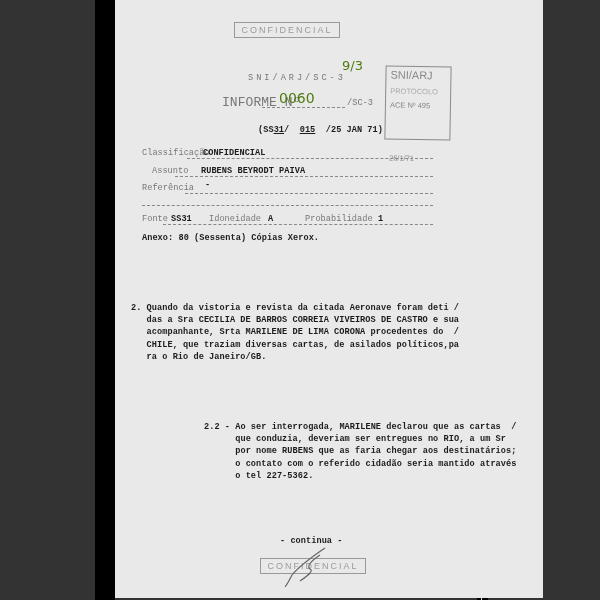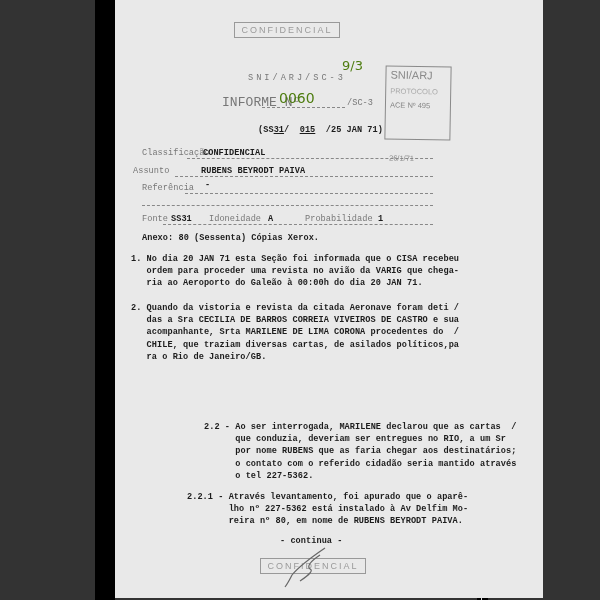--- a/index.html
+++ b/index.html
@@ -43,55 +43,49 @@
     <div style="top:2px;font-size:11px;">SNI/ARJ</div>
     <div style="top:20px;color:#aaa;">PROTOCOLO</div>
     <div style="top:34px;">ACE Nº 495</div>
     <div style="top:60px;margin-top:27px;">26/1/71</div>
   </div>
 
   <div class="t faint" style="left:27px;top:147px;">Classificação</div>
   <div class="t" style="left:88px;top:147px;">CONFIDENCIAL</div>
   <div class="dash" style="left:72px;top:158px;width:246px;"></div>
 
-  <div class="t faint" style="left:18px;top:165px;text-align:right;">Assunto</div>
+  <div class="t faint" style="left:37px;top:165px;text-align:right;">Assunto</div>
   <div class="t" style="left:86px;top:165px;">RUBENS BEYRODT PAIVA</div>
   <div class="dash" style="left:60px;top:176px;width:258px;"></div>
 
   <div class="t faint" style="left:27px;top:182px;">Referência</div>
   <div class="t" style="left:90px;top:179px;">-</div>
   <div class="dash" style="left:70px;top:193px;width:248px;"></div>
   <div class="dash" style="left:27px;top:205px;width:291px;"></div>
 
   <div class="t faint" style="left:27px;top:213px;">Fonte</div>
   <div class="t" style="left:56px;top:213px;">SS31</div>
   <div class="t faint" style="left:94px;top:213px;text-align:center;">Idoneidade</div>
   <div class="t" style="left:153px;top:213px;">A</div>
   <div class="t faint" style="left:190px;top:213px;">Probabilidade</div>
   <div class="t" style="left:263px;top:213px;">1</div>
   <div class="dash" style="left:48px;top:224px;width:270px;"></div>
 
   <div class="t" style="left:27px;top:232px;">Anexo: 80 (Sessenta) Cópias Xerox.</div>
 
-  <div class="t" style="left:16px;top:253px;">1. No dia 20 JAN 71 esta Seção foi informada que o CISA recebeu
-   ordem para proceder uma revista no avião da VARIG que chega-
-   ria ao Aeroporto do Galeão à 00:00h do dia 20 JAN 71.</div>
   <div class="t" style="left:16px;top:302px;">2. Quando da vistoria e revista da citada Aeronave foram deti /
    das a Sra CECILIA DE BARROS CORREIA VIVEIROS DE CASTRO e sua
    acompanhante, Srta MARILENE DE LIMA CORONA procedentes do  /
    CHILE, que traziam diversas cartas, de asilados políticos,pa
    ra o Rio de Janeiro/GB.</div>
   <div class="t" style="left:41px;top:421px;margin-left:48px;">2.2 - Ao ser interrogada, MARILENE declarou que as cartas  /
       que conduzia, deveriam ser entregues no RIO, a um Sr
       por nome RUBENS que as faria chegar aos destinatários;
       o contato com o referido cidadão seria mantido através
       o tel 227-5362.</div>
-  <div class="t" style="left:72px;top:491px;">2.2.1 - Através levantamento, foi apurado que o aparê-
-        lho nº 227-5362 está instalado à Av Delfim Mo-
-        reira nº 80, em nome de RUBENS BEYRODT PAIVA.</div>
 
   <div class="t" style="left:165px;top:535px;">- continua -</div>
 
   <div class="stamp" style="left:145px;top:558px;width:104px;height:14px;line-height:14px;">CONFIDENCIAL</div>
   <svg style="position:absolute;left:165px;top:545px;" width="60" height="45">
     <path d="M 45 3 Q 20 20 12 30 Q 8 38 5 42 M 40 10 Q 25 20 30 24 Q 35 26 20 36" stroke="#666" stroke-width="1.2" fill="none"></path>
   </svg>
 </div>
 
 </body></html>

